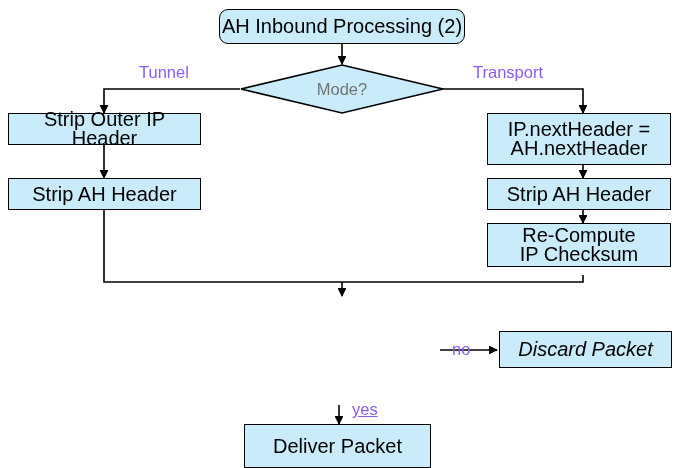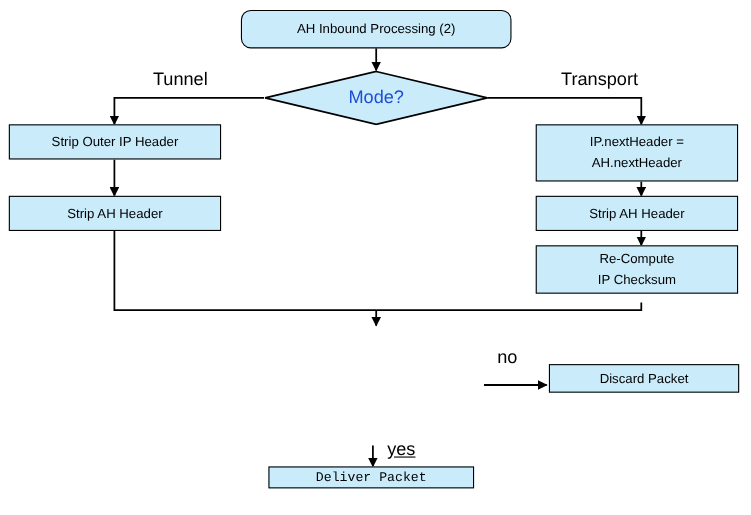--- a/index.html
+++ b/index.html
@@ -25,21 +25,21 @@
   .node {
     position: absolute;
     box-sizing: border-box;
     display: flex;
     align-items: center;
     justify-content: center;
     text-align: center;
     background: #c9ebfa;
     border: 1px solid #000000;
     color: #000000;
-    font-size: 12px;
+    font-size: 20px;
     line-height: 19px;
     letter-spacing: 0px;
     white-space: pre-line;
   }
   .node.rounded {
     border-radius: 9px;
   }
   .diamond-wrap {
     position: absolute;
     display: flex;
@@ -48,28 +48,28 @@
   }
   .diamond-wrap svg {
     position: absolute;
     left: 0;
     top: 0;
   }
   .diamond-label {
     position: relative;
     z-index: 2;
     text-align: center;
-    color: #1d4ed8;
+    color: #737373;
     font-size: 16.5px;
     line-height: 19px;
     white-space: pre-line;
   }
   .edge-label {
     position: absolute;
-    color: #000000;
+    color: #8b5cf6;
     font-size: 16.5px;
     line-height: 18px;
     white-space: nowrap;
   }
 </style>
 </head>
 <body>
 
 <div id="canvas">
 
@@ -109,21 +109,21 @@
 
   <div class="diamond-wrap" style="left:240px; top:64px; width:204px; height:50px;">
     <svg width="204" height="50" viewBox="0 0 204 50">
       <polygon points="102,1 203,25 102,49 1,25" fill="#c9ebfa" stroke="#000000" stroke-width="1.6"></polygon>
     </svg>
     <span class="diamond-label">Mode?</span>
   </div>
 
   <div class="edge-label" style="left:139px; top:63px;">Tunnel</div>
 
-  <div class="edge-label" style="left:473px; top:63px;margin-left:37px;">Transport</div>
+  <div class="edge-label" style="left:473px; top:63px;">Transport</div>
 
   <div class="node" style="left:8px; top:113px; width:193px; height:32px;">
     <span>Strip Outer IP Header</span>
   </div>
 
   <div class="node" style="left:8px; top:178px; width:193px; height:32px;">
     <span>Strip AH Header</span>
   </div>
 
   <div class="node" style="left:487px; top:113px; width:184px; height:52px;align-items:center;">
@@ -134,25 +134,25 @@
   <div class="node" style="left:487px; top:178px; width:184px; height:32px;">
     <span>Strip AH Header</span>
   </div>
 
   <div class="node" style="left:487px; top:223px; width:184px; height:44px;">
     <span>Re-Compute
 IP Checksum</span>
   </div>
 
 
-  <div class="edge-label" style="left:452px; top:316px;">no</div>
+  <div class="edge-label" style="left:452px; top:340px;">no</div>
 
   <div class="edge-label" style="left:352px; top:400px;text-decoration:underline;">yes</div>
 
-  <div class="node" style="left:499px; top:331px; width:173px; height:26px;">
+  <div class="node" style="left:499px; top:331px; width:173px; height:37px;font-style:italic;">
     <span>Discard Packet</span>
   </div>
 
-  <div class="node" style="left:244px; top:424px; width:187px; height:20px;font-family:Liberation Mono, monospace;">
+  <div class="node" style="left:244px; top:424px; width:187px; height:44px;">
     <span>Deliver Packet</span>
   </div>
 
 </div>
 
 </body></html>

